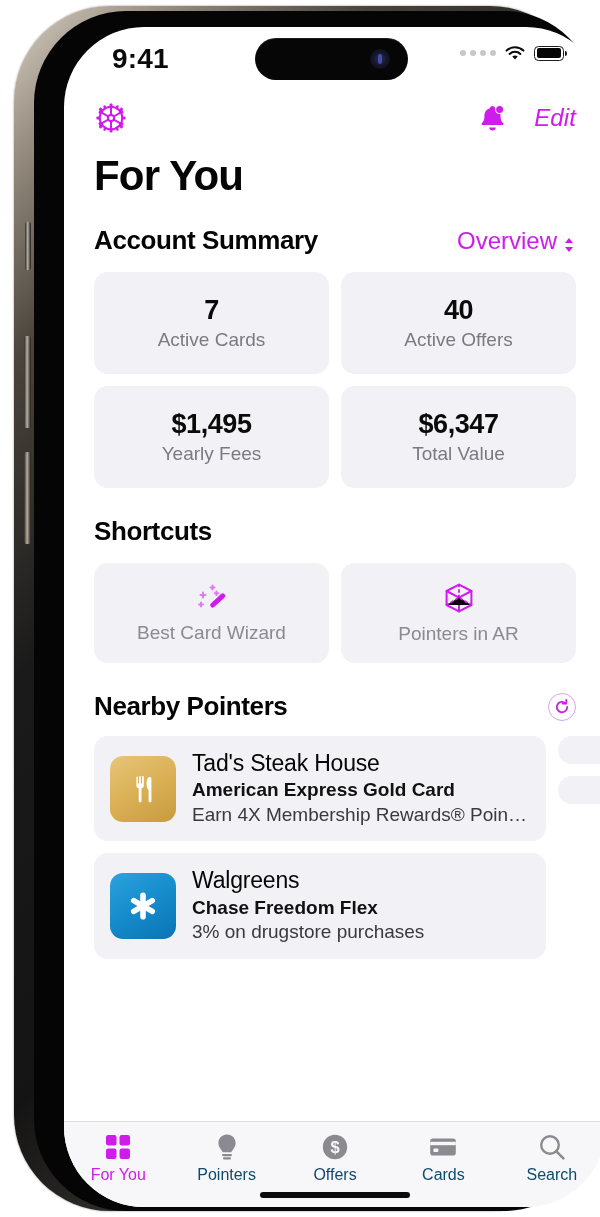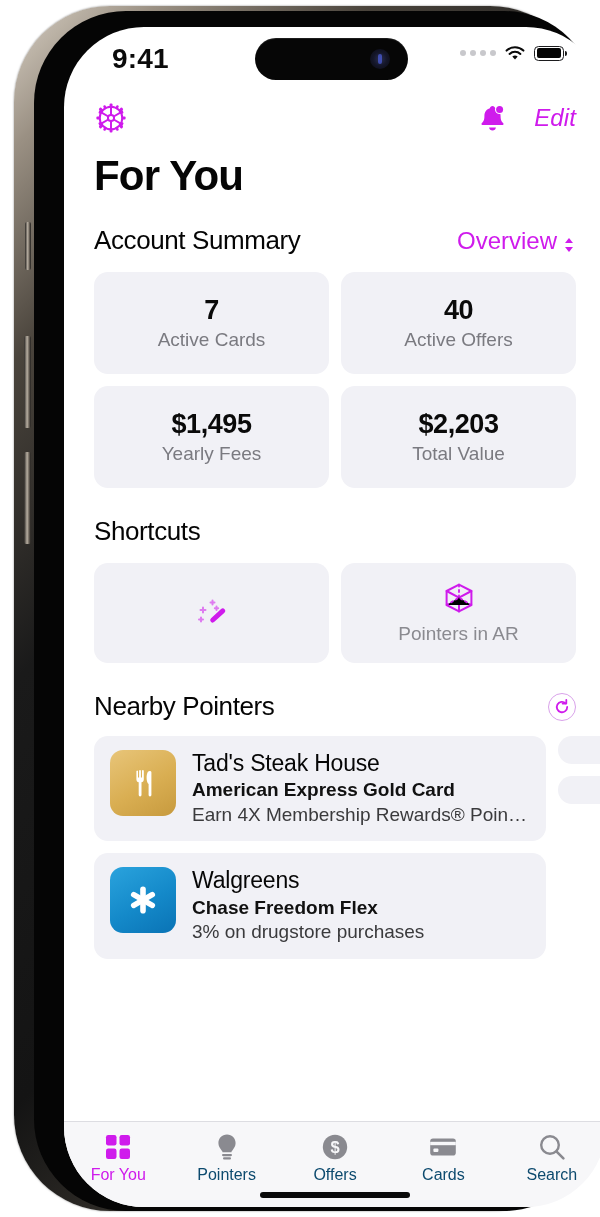--- a/index.html
+++ b/index.html
@@ -78,21 +78,21 @@
 
   .page-title{
     padding:0 30px; font-size:42px; font-weight:700; color:#050505;
     letter-spacing:-.8px; line-height:1; margin-top:6px;
   }
 
   .section-head{
     display:flex; align-items:baseline; justify-content:space-between;
     padding:0 30px; margin-top:28px;
   }
-  .section-title{ font-size:26px; font-weight:400; color:#050505; letter-spacing:-.4px; }
+  .section-title{ font-size:26px; font-weight:700; color:#050505; letter-spacing:-.4px; }
   .section-action{ font-size:24px; color:#cf1bec; display:flex; align-items:flex-end; gap:5px; }
 
   .stat-grid{
     display:grid; grid-template-columns:1fr 1fr; gap:12px;
     padding:0 30px; margin-top:16px;
   }
   .stat-card{
     background:#f1f1f6; border-radius:14px; height:102px;
     display:flex; flex-direction:column; align-items:center; justify-content:center; gap:3px;
   }
@@ -115,21 +115,21 @@
   }
 
   
   .pointer-scroller{
     margin-top:14px; padding-left:30px; display:flex; gap:12px;
     overflow:hidden; width:542px;
   }
   .pointer-col{ display:flex; flex-direction:column; gap:12px; flex:0 0 auto; }
   .pointer-card{
     width:452px; background:#f1f1f6; border-radius:14px;
-    padding:14px 16px; display:flex; gap:16px;
+    padding:14px 16px; display:flex; align-items:center; gap:16px;
   }
   .pointer-card.peek{ width:452px; }
   .p-logo{
     width:66px; height:66px; border-radius:13px; flex:0 0 auto;
     display:flex; align-items:center; justify-content:center;
   }
   .p-logo.gold{ background:linear-gradient(150deg,#e8c579 0%, #d9ae52 55%, #c79a3e 100%); }
   .p-logo.blue{ background:linear-gradient(150deg,#2aa3dd 0%, #1489c9 55%, #0a73b5 100%); }
   .p-text{ min-width:0; }
   .p-name{ font-size:23px; font-weight:500; color:#060606; letter-spacing:-.2px; line-height:1.18; }
@@ -255,41 +255,42 @@
             </div>
             <div class="stat-card">
               <div class="stat-value">40</div>
               <div class="stat-label">Active Offers</div>
             </div>
             <div class="stat-card">
               <div class="stat-value">$1,495</div>
               <div class="stat-label">Yearly Fees</div>
             </div>
             <div class="stat-card">
-              <div class="stat-value">$2,203</div>
+              <div class="stat-value">$6,347</div>
               <div class="stat-label">Total Value</div>
             </div>
           </div>
 
           <div class="section-head">
             <div class="section-title">Shortcuts</div>
           </div>
 
           <div class="shortcut-grid">
             <div class="shortcut-card">
               <svg width="36" height="32" viewBox="0 0 36 32">
                 <g stroke="#cf1bec" stroke-width="2" stroke-linecap="round" fill="none" opacity=".55">
                   <path d="M9 10.5v5M6.5 13h5"></path>
                   <path d="M18.5 3.5v4M16.5 5.5h4"></path>
                   <path d="M7 20.5v4M5 22.5h4"></path>
                   <path d="M22.5 9.5v3.4M20.8 11.2h3.4"></path>
                 </g>
                 <rect x="14.5" y="16" width="18.5" height="5" rx="2.5" transform="rotate(-42 23.7 18.5)" fill="#cf1bec"></rect>
                 <path d="M16.6 24.4l2.9-3.2 2.6 2.4-3.2 2.9-2.3-2.1Z" fill="#ffffff" opacity=".0"></path>
               </svg>
+              <div class="shortcut-label">Best Card Wizard</div>
             </div>
             <div class="shortcut-card">
               <svg width="34" height="34" viewBox="0 0 34 34">
                 <g stroke="#cf1bec" stroke-width="2" fill="none" stroke-linejoin="round" stroke-linecap="round">
                   <path d="M17 3.6 29.4 10v14L17 30.4 4.6 24V10L17 3.6Z"></path>
                   <path d="M4.6 10 17 16.6 29.4 10"></path>
                   <path d="M17 16.6V30.4"></path>
                 </g>
                 <g stroke="#cf1bec" stroke-width="1.8" stroke-linecap="round" stroke-dasharray="2 3.4">
                   <path d="M17 3.6V16.6"></path>

